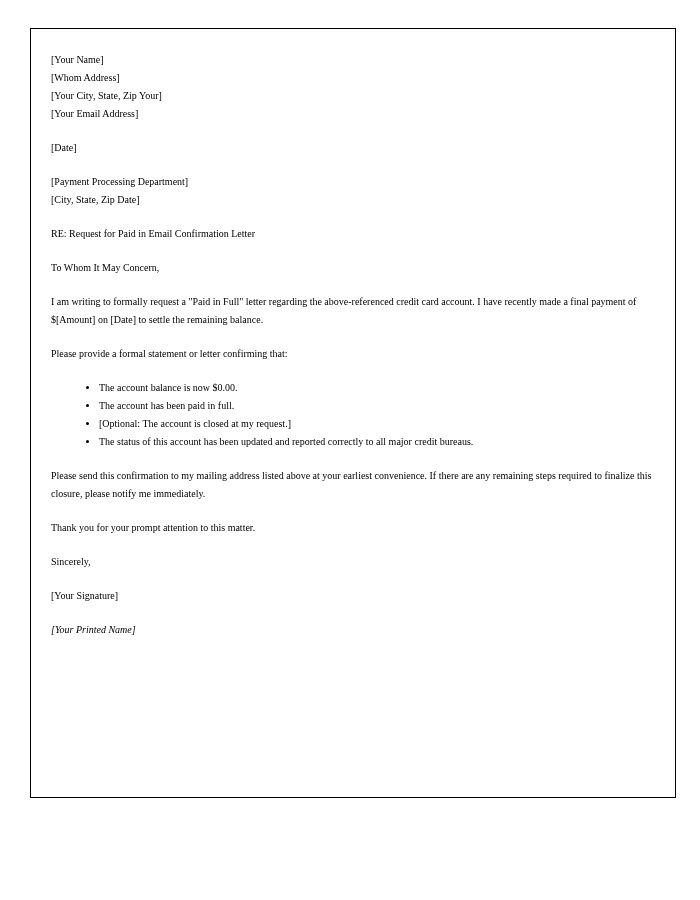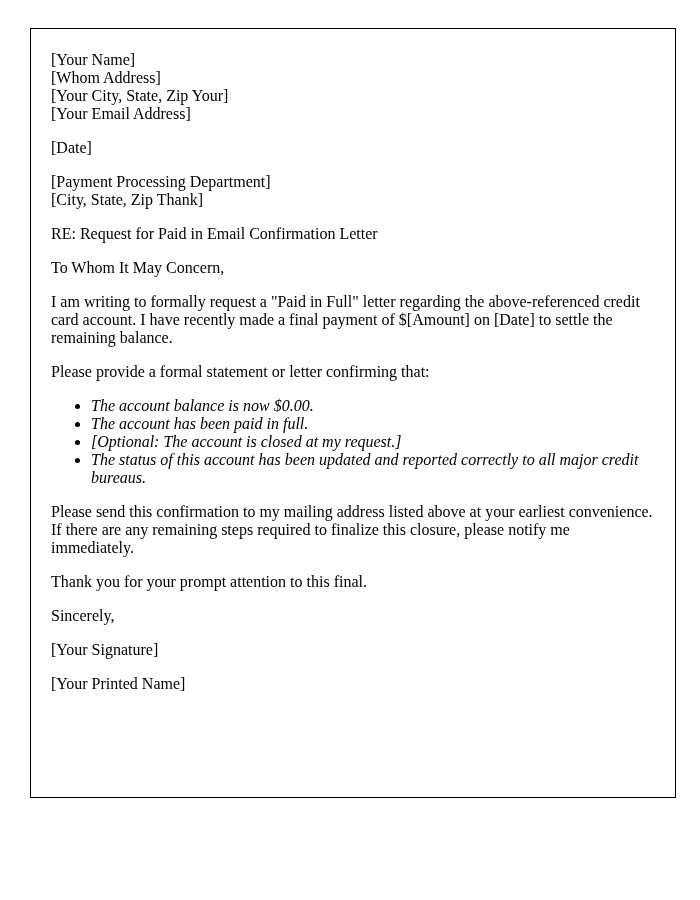--- a/index.html
+++ b/index.html
@@ -16,37 +16,37 @@
     top: 28px;
     width: 646px;
     height: 770px;
     border: 1px solid #000000;
     background: #ffffff;
     box-sizing: border-box;
   }
   .content {
     padding: 22px 20px 20px 20px;
     color: #000000;
-    font-size: 16px;
+    font-size: 10px;
     line-height: 18px;
   }
   .block {
     margin: 0 0 16px 0;
   }
   .block:last-child {
     margin-bottom: 0;
+    font-style: italic;
   }
   .line {
     white-space: pre-wrap;
   }
   ul.bullet-list {
-    margin: 0;
+    margin: 8px;
     padding: 0 0 0 40px;
     list-style-type: disc;
-    font-style: italic;
   }
   ul.bullet-list li {
     margin: 0;
     padding: 0;
   }
 </style>
 </head>
 <body>
 
 <div class="page">
@@ -56,21 +56,21 @@
       <div class="line">[Your Name]</div>
       <div class="line">[Whom Address]</div>
       <div class="line">[Your City, State, Zip Your]</div>
       <div class="line">[Your Email Address]</div>
     </div>
 
     <div class="block">[Date]</div>
 
     <div class="block">
       <div class="line">[Payment Processing Department]</div>
-      <div class="line">[City, State, Zip Thank]</div>
+      <div class="line">[City, State, Zip Date]</div>
     </div>
 
     <div class="block">
       <div class="line">RE: Request for Paid in Email Confirmation Letter</div>
     </div>
 
     <div class="block">To Whom It May Concern,</div>
 
     <div class="block">I am writing to formally request a "Paid in Full" letter regarding the above-referenced credit card account. I have recently made a final payment of $[Amount] on [Date] to settle the remaining balance.</div>
 
@@ -80,21 +80,21 @@
       <ul class="bullet-list">
         <li class="line">The account balance is now $0.00.</li>
         <li class="line">The account has been paid in full.</li>
         <li class="line">[Optional: The account is closed at my request.]</li>
         <li class="line">The status of this account has been updated and reported correctly to all major credit bureaus.</li>
       </ul>
     </div>
 
     <div class="block">Please send this confirmation to my mailing address listed above at your earliest convenience. If there are any remaining steps required to finalize this closure, please notify me immediately.</div>
 
-    <div class="block">Thank you for your prompt attention to this final.</div>
+    <div class="block">Thank you for your prompt attention to this matter.</div>
 
     <div class="block">Sincerely,</div>
 
     <div class="block">[Your Signature]</div>
 
     <div class="block">[Your Printed Name]</div>
 
   </div>
 </div>
 

